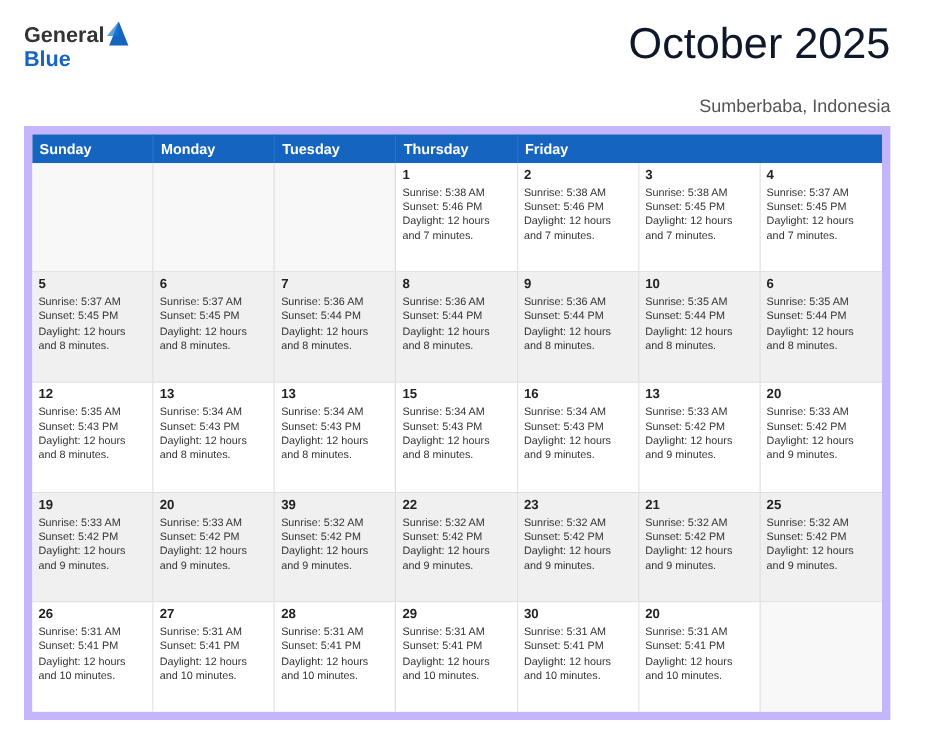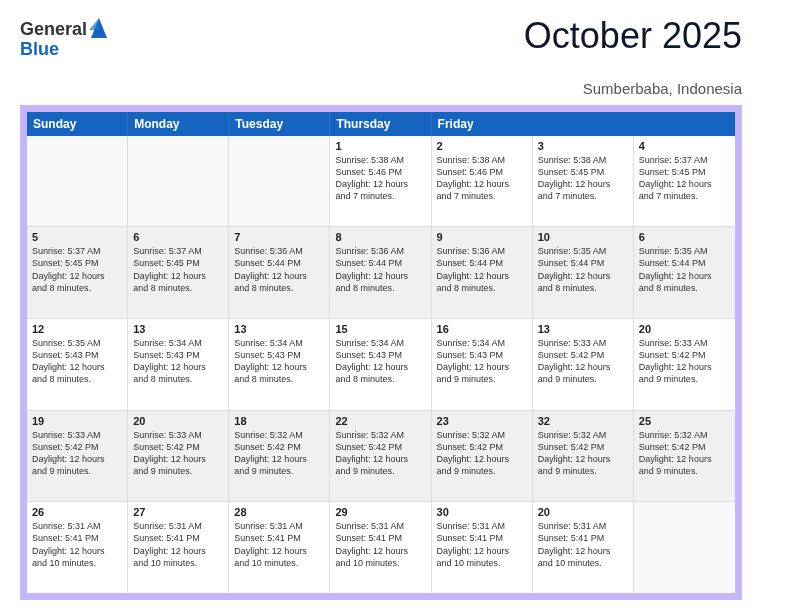--- a/index.html
+++ b/index.html
@@ -285,42 +285,42 @@
             <div class="cell-line">and 9 minutes.</div>
           </div>
           <div class="cal-cell shaded">
             <div class="day-num">20</div>
             <div class="cell-line">Sunrise: 5:33 AM</div>
             <div class="cell-line">Sunset: 5:42 PM</div>
             <div class="cell-line">Daylight: 12 hours</div>
             <div class="cell-line">and 9 minutes.</div>
           </div>
           <div class="cal-cell shaded">
-            <div class="day-num">18</div>
+            <div class="day-num">39</div>
             <div class="cell-line">Sunrise: 5:32 AM</div>
             <div class="cell-line">Sunset: 5:42 PM</div>
             <div class="cell-line">Daylight: 12 hours</div>
             <div class="cell-line">and 9 minutes.</div>
           </div>
           <div class="cal-cell shaded">
             <div class="day-num">22</div>
             <div class="cell-line">Sunrise: 5:32 AM</div>
             <div class="cell-line">Sunset: 5:42 PM</div>
             <div class="cell-line">Daylight: 12 hours</div>
             <div class="cell-line">and 9 minutes.</div>
           </div>
           <div class="cal-cell shaded">
             <div class="day-num">23</div>
             <div class="cell-line">Sunrise: 5:32 AM</div>
             <div class="cell-line">Sunset: 5:42 PM</div>
             <div class="cell-line">Daylight: 12 hours</div>
             <div class="cell-line">and 9 minutes.</div>
           </div>
           <div class="cal-cell shaded">
-            <div class="day-num">32</div>
+            <div class="day-num">21</div>
             <div class="cell-line">Sunrise: 5:32 AM</div>
             <div class="cell-line">Sunset: 5:42 PM</div>
             <div class="cell-line">Daylight: 12 hours</div>
             <div class="cell-line">and 9 minutes.</div>
           </div>
           <div class="cal-cell shaded">
             <div class="day-num">25</div>
             <div class="cell-line">Sunrise: 5:32 AM</div>
             <div class="cell-line">Sunset: 5:42 PM</div>
             <div class="cell-line">Daylight: 12 hours</div>

